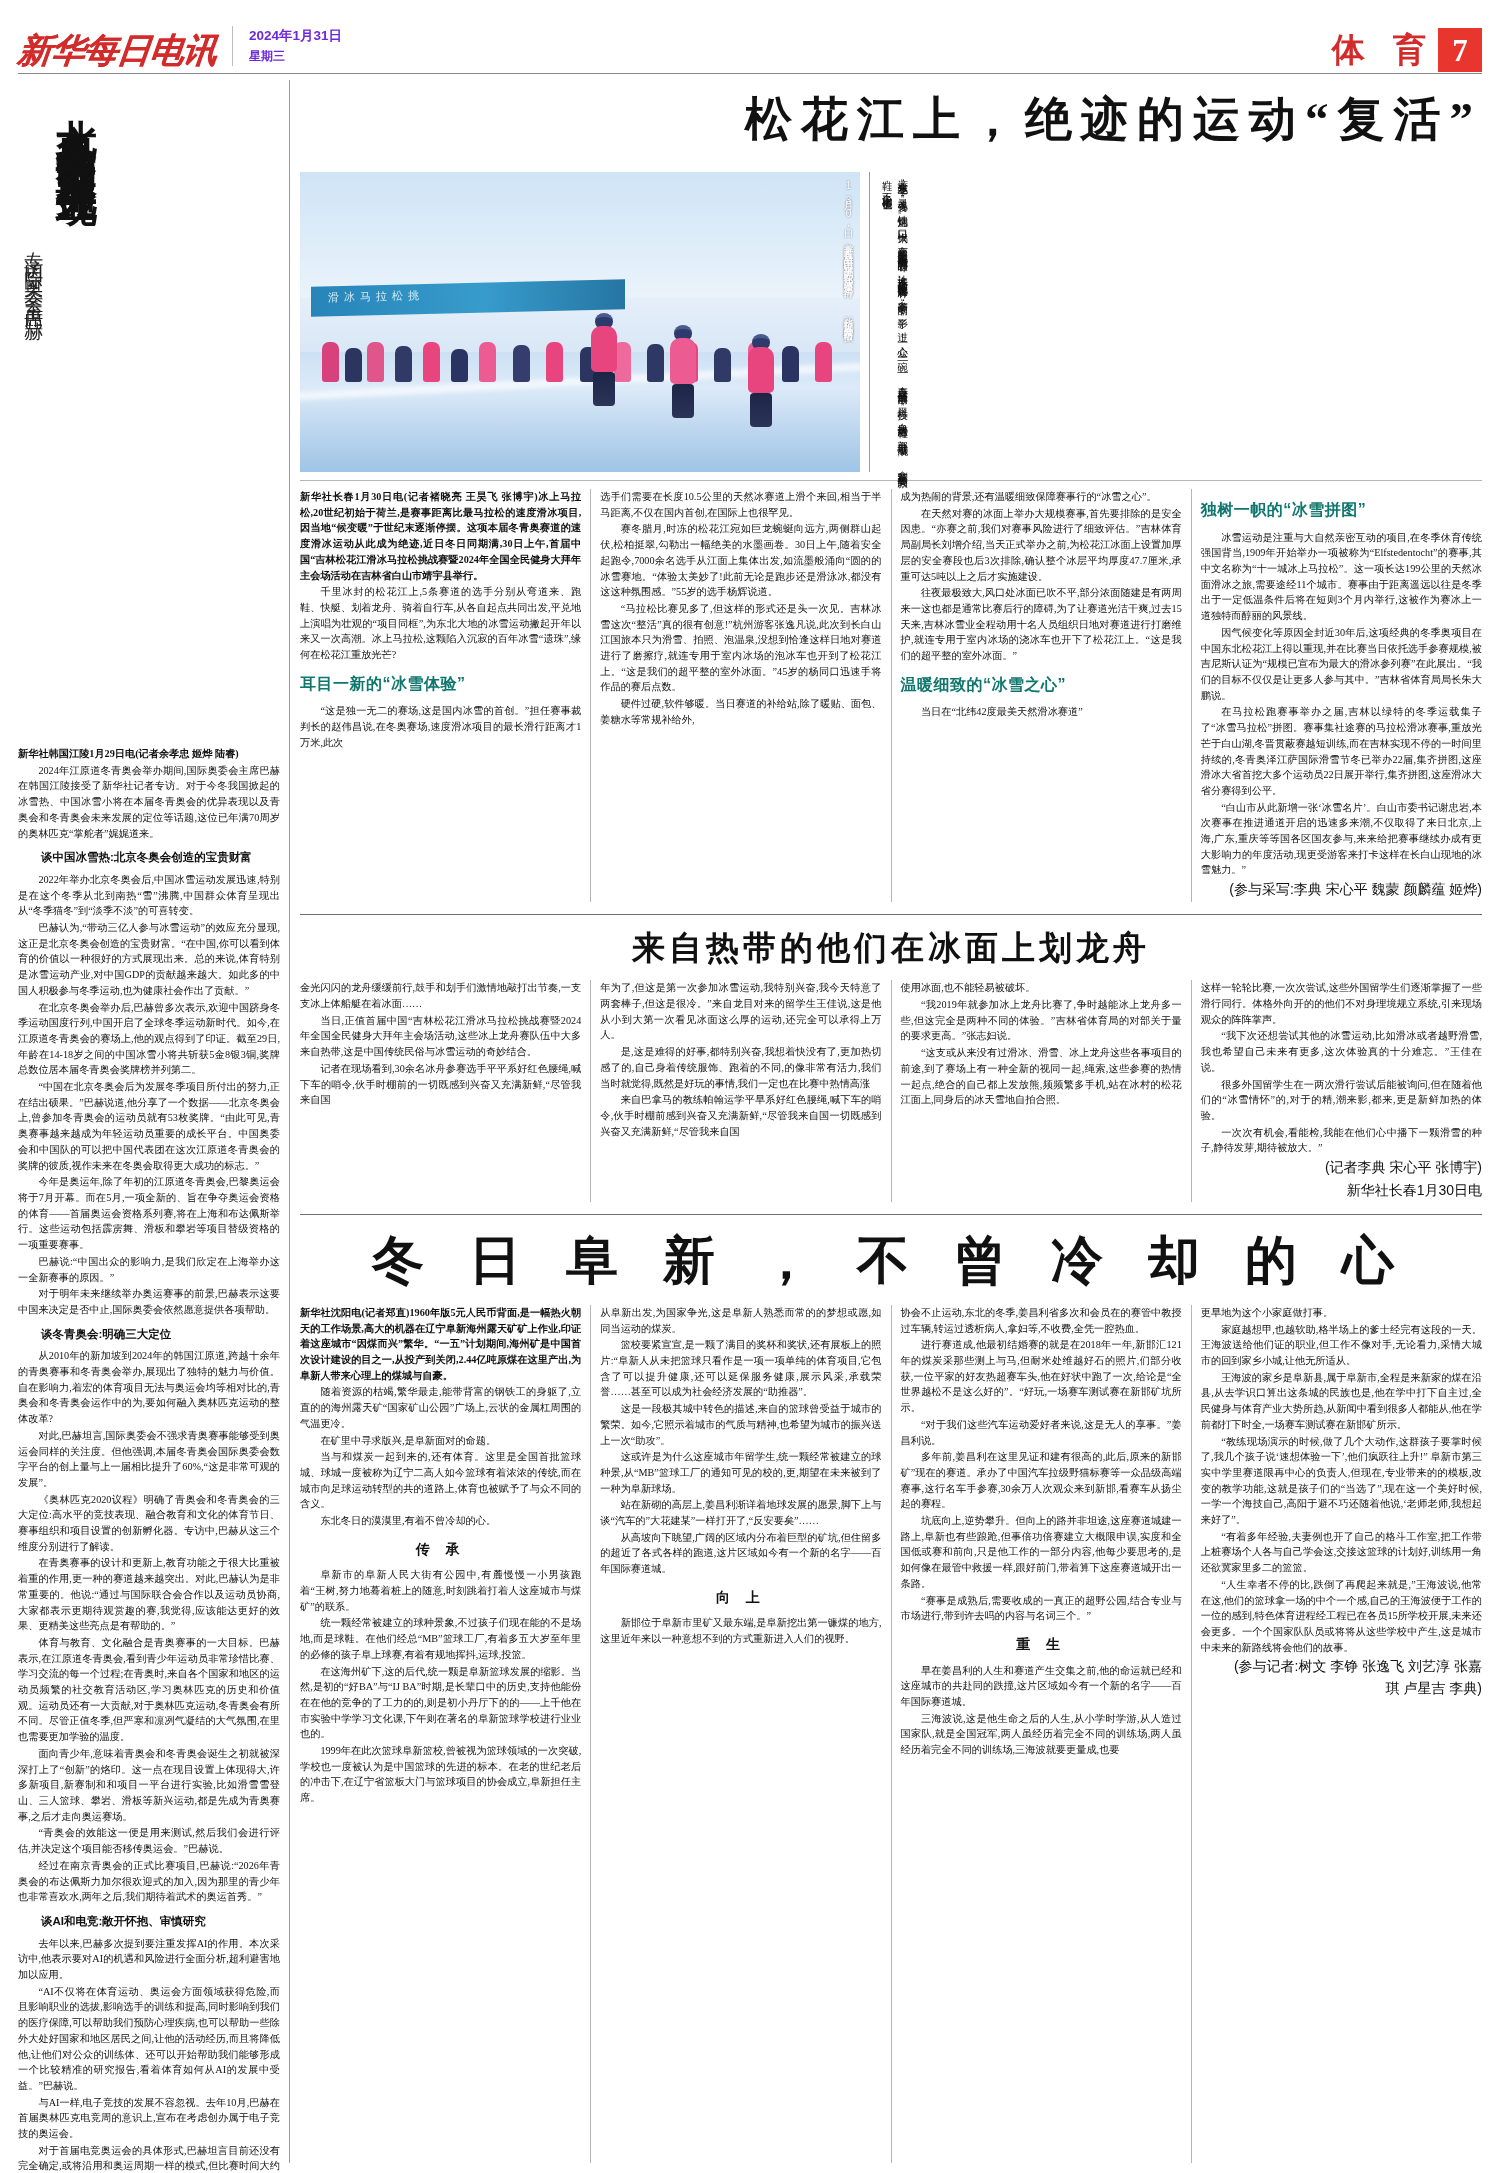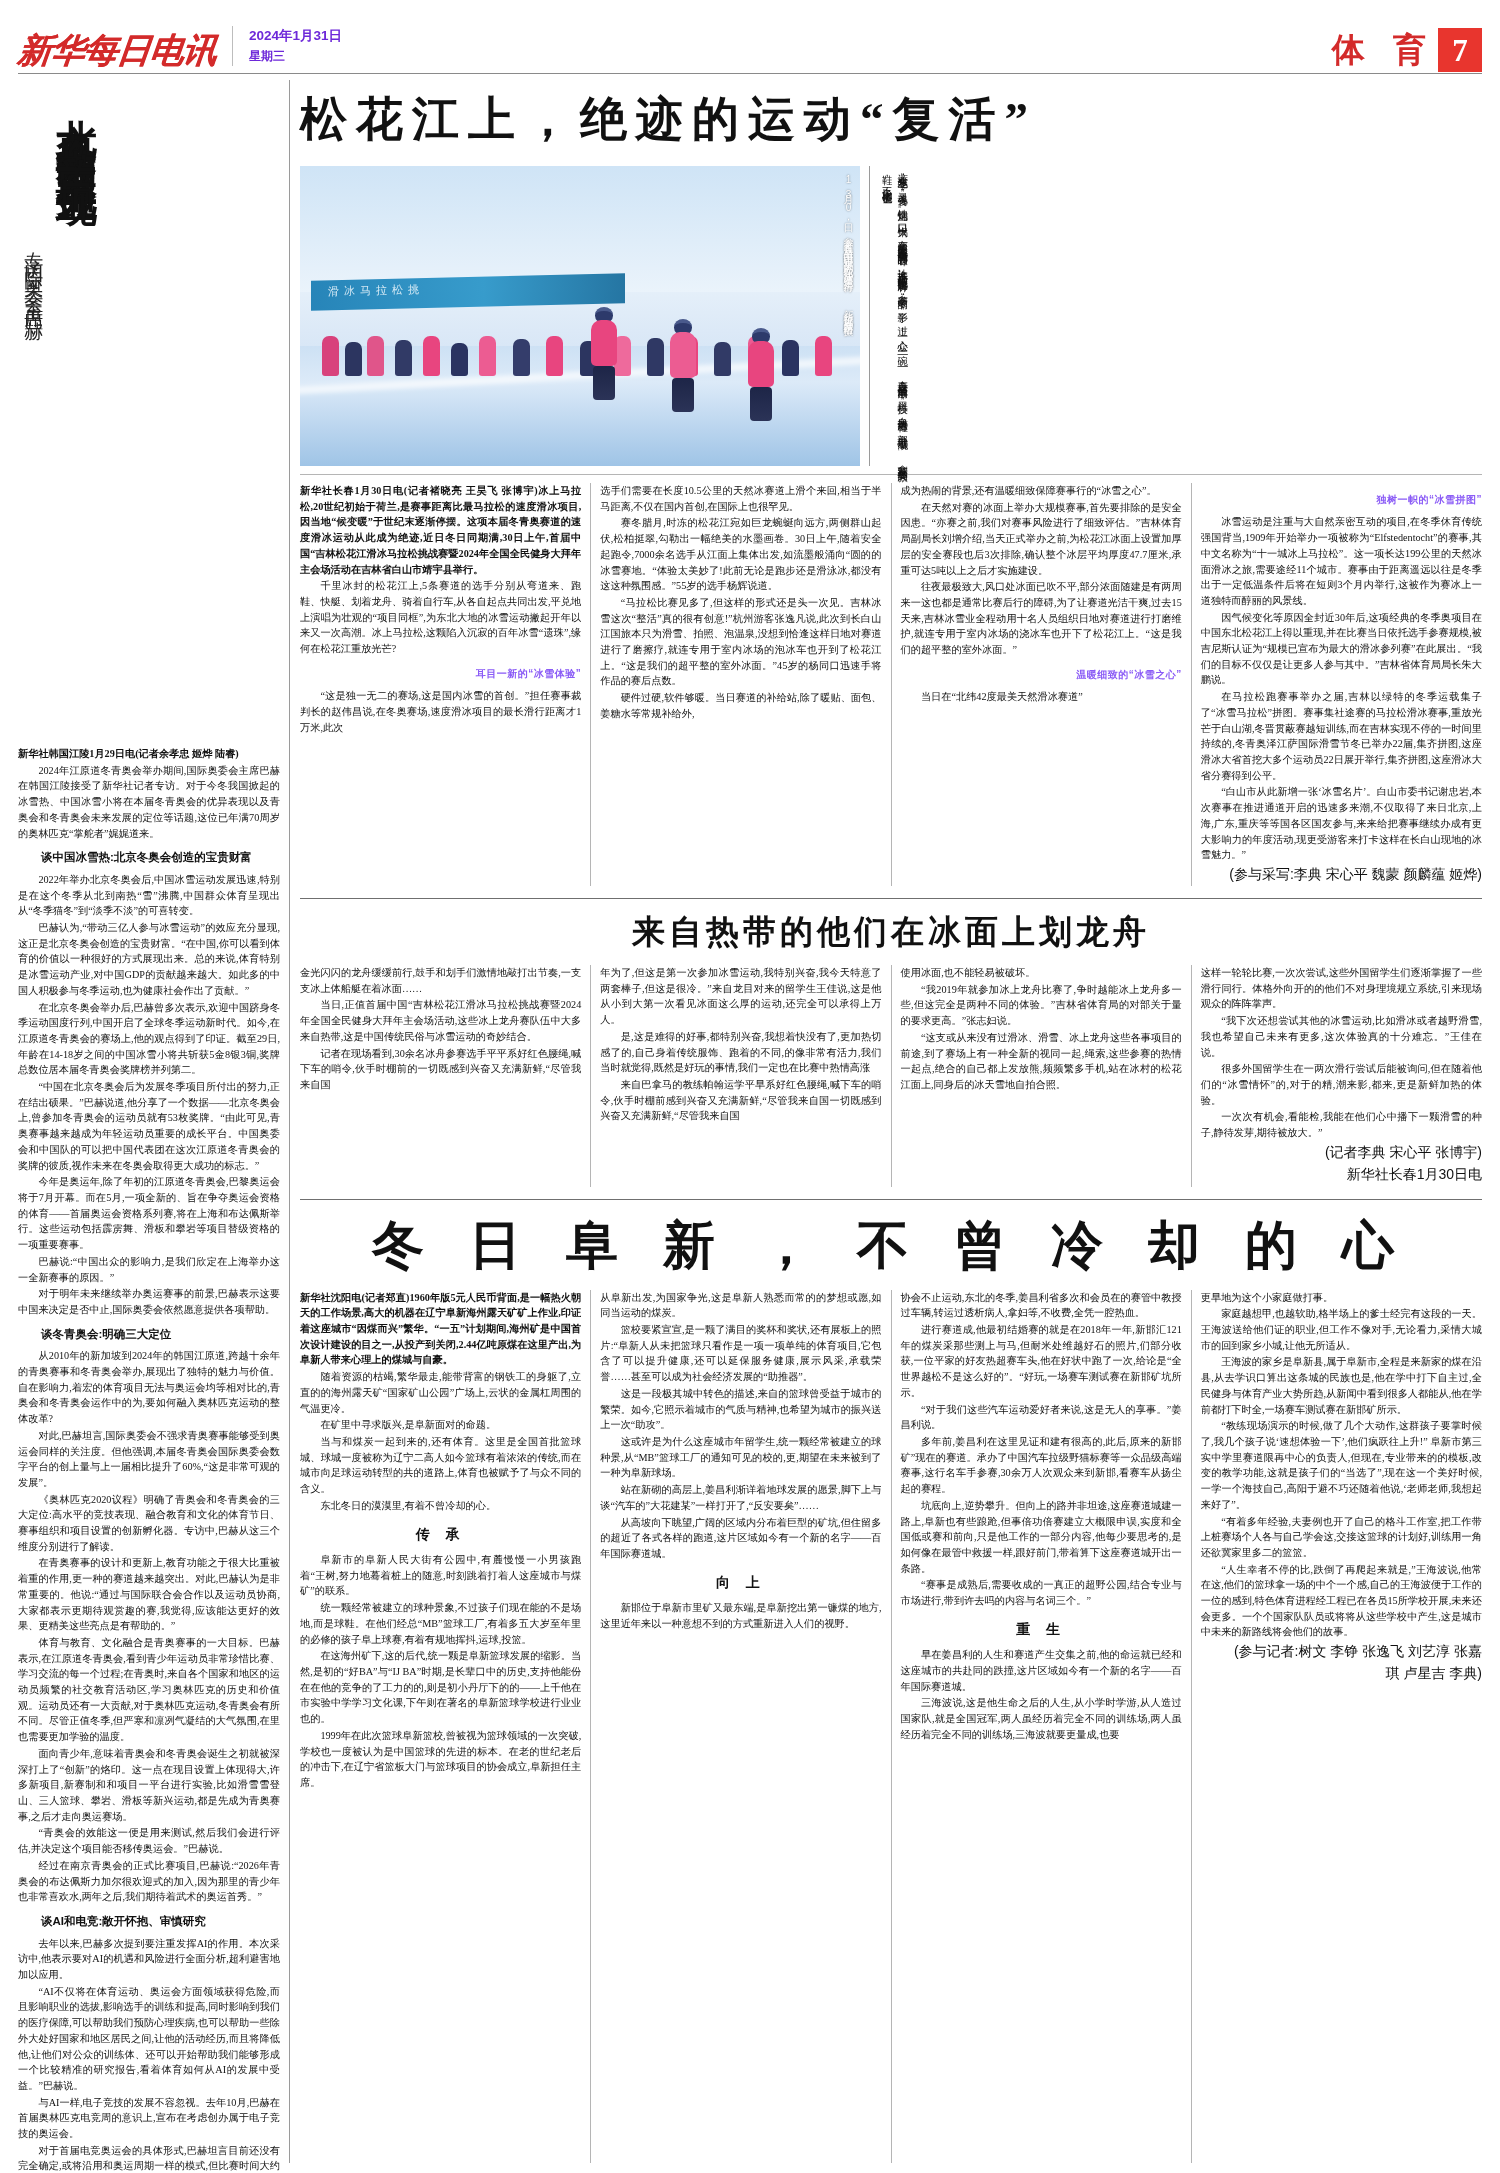--- a/index.html
+++ b/index.html
@@ -140,25 +140,25 @@
     text-justify: inter-ideograph;
     color: #111;
   }
   .col-text p { margin: 0 0 1px 0; text-indent: 2em; }
   .col-text p.noind { text-indent: 0; }
   .lead-in { font-weight: bold; }
 
   .subhead {
     font-family: "Liberation Sans", sans-serif;
     font-weight: bold;
-    font-size: 10px;
-    text-align: right;
+    font-size: 16px;
+    text-align: left;
     margin: 9px 0 7px 0;
     letter-spacing: 0.5px;
-    color: #8b5cf6;
+    color: #0f766e;
   }
   .subhead-left {
     font-family: "Liberation Sans", sans-serif;
     font-weight: bold;
     font-size: 11.5px;
     margin: 8px 0 5px 0;
     text-indent: 2em;
     color: #111;
   }
 
@@ -169,23 +169,23 @@
     flex-direction: column;
     padding-left: 10px;
   }
 
   .story-a { }
   .headline-1 {
     font-family: "Liberation Serif", serif;
     font-weight: bold;
     font-size: 47px;
     letter-spacing: 9px;
-    text-align: left;
+    text-align: right;
     line-height: 1.15;
-    margin: 12px 0 20px 0;
+    margin: 12px 0 26px 0;
     color: #111;
   }
 
   .photo-row { display: flex; align-items: stretch; }
   .photo {
     position: relative;
     width: 560px;
     height: 300px;
     overflow: hidden;
     background: linear-gradient(#cfe3f5 0%, #e7f1fa 38%, #dce9f7 55%, #bfd8ef 100%);

